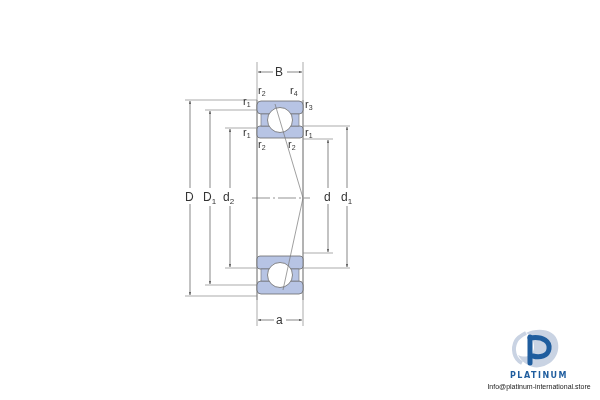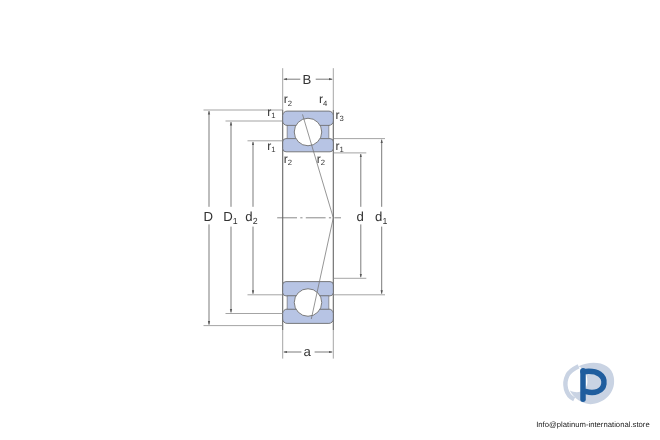--- a/index.html
+++ b/index.html
@@ -107,14 +107,15 @@
   </g>
 </svg>
 
 <div class="brand">
   <svg width="122" height="46" viewBox="0 0 122 46" style="position:absolute;left:0;top:0;">
     <path d="M48,8 C60,2 78,4 80,18 C82,30 74,40 62,42 C54,44 44,38 40,30 C48,34 56,30 56,22 C56,14 52,10 48,8 z" fill="#c9d3e3"></path>
     <path d="M44,38 C36,34 34,24 38,16 C40,12 44,10 48,8" fill="none" stroke="#c9d3e3" stroke-width="4"></path>
     <path d="M52,12 L52,38" stroke="#1f5d9e" stroke-width="5" stroke-linecap="round"></path>
     <path d="M52,13 C66,11 72,17 71,24 C70,31 62,33 55,31" fill="none" stroke="#1f5d9e" stroke-width="5" stroke-linecap="round"></path>
   </svg>
+  <div class="brand-name">PLATINUM</div>
   <div class="brand-mail">Info@platinum-international.store</div>
 </div>
 
 </body></html>

